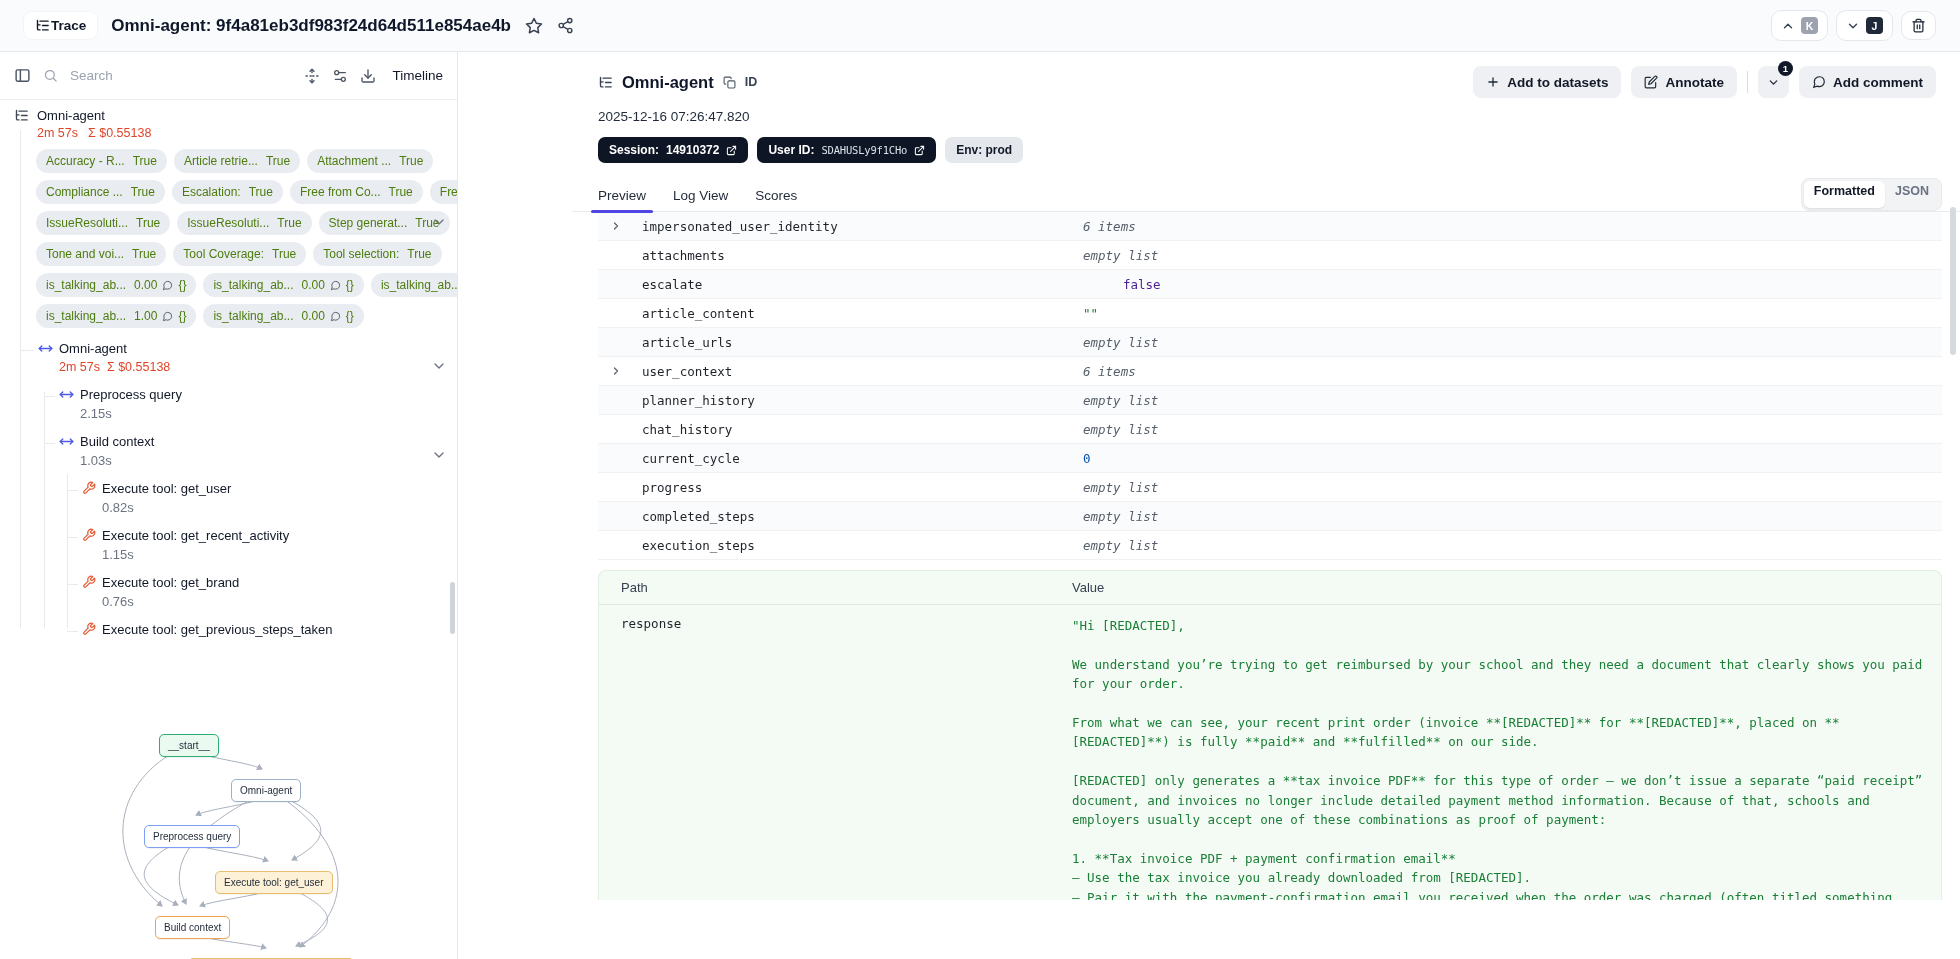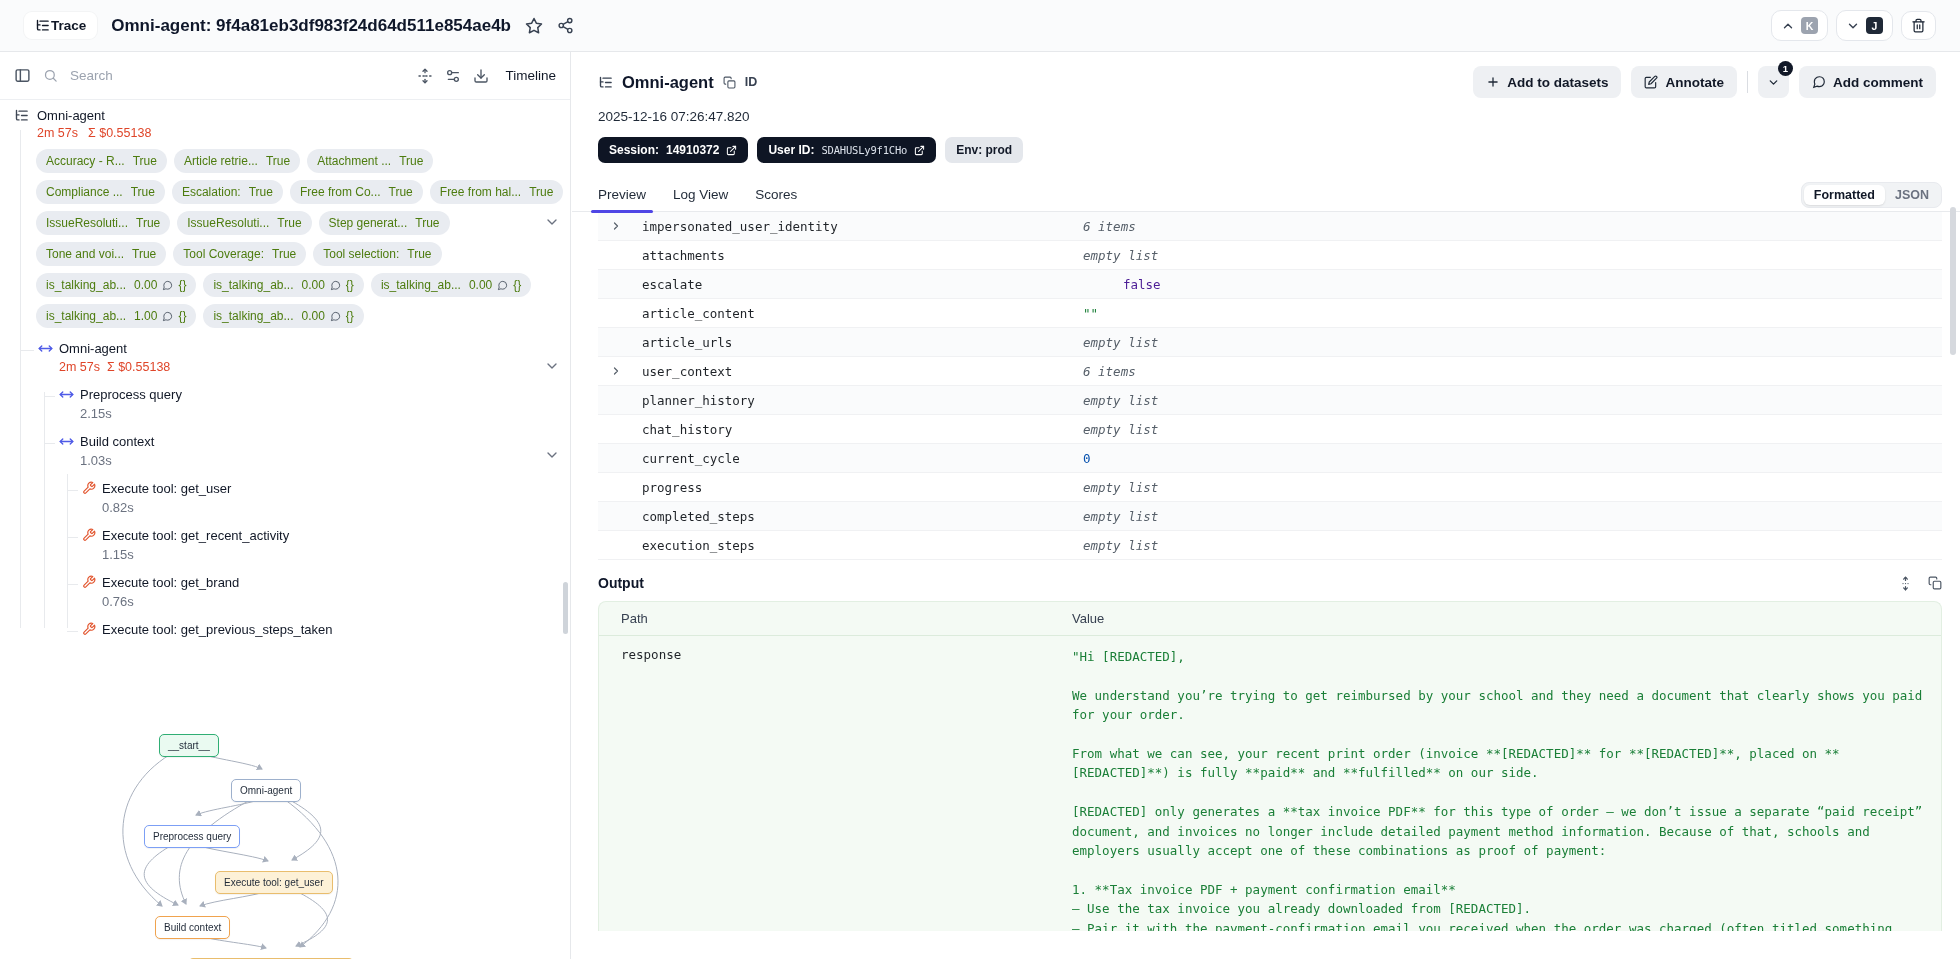--- a/index.html
+++ b/index.html
@@ -15,21 +15,21 @@
   .tb-title { font-size:17px; font-weight:700; color:#0f172a; white-space:nowrap; }
   .tb-icon { color:#374151; cursor:pointer; }
   .tb-right { margin-left:auto; display:flex; gap:8px; align-items:center; }
   .nav-btn { display:flex; align-items:center; gap:6px; background:#fff; border:1px solid #e4e7ec;
     border-radius:10px; padding:6px 9px; color:#374151; }
   .kbd { width:17px; height:17px; border-radius:4px; font-size:10.5px; font-weight:700; color:#fff;
     display:flex; align-items:center; justify-content:center; }
   .kbd.gray { background:#9ca3af; } .kbd.dark { background:#1f2937; }
 
   
-  .sidebar { position:absolute; top:52px; left:0; width:571px; bottom:0; background:#fff;
+  .sidebar { position:absolute; top:52px; left:0; width:458px; bottom:0; background:#fff;
     border-right:1px solid #e6e8eb; }
   .sb-header { height:48px; border-bottom:1px solid #edeff2; display:flex; align-items:center;
     padding:0 14px; gap:12px; }
   .sb-header input { border:none; outline:none; flex:1; font-size:13.5px; font-family:inherit;
     color:#111827; background:transparent; }
   .sb-header input::placeholder { color:#9ca3af; }
   .sb-hicon { color:#4b5563; cursor:pointer; }
   .sb-timeline { font-size:13.5px; font-weight:500; color:#111827; cursor:pointer; margin-left:4px; }
 
   .tree { position:absolute; top:48px; left:0; right:0; height:537px; overflow:hidden;
@@ -85,21 +85,21 @@
     justify-content:center; padding:0 4px; }
   .m-timestamp { margin:11px 0 0 26px; font-size:13.5px; color:#1f2937; }
   .m-badges { margin:13px 0 0 26px; display:flex; gap:9px; align-items:center; }
   .dark-badge { display:flex; align-items:center; gap:7px; background:#0e1524; color:#fff; border-radius:7px;
     height:26px; padding:0 11px; font-size:12px; font-weight:700; cursor:pointer; }
   .dark-badge .mono-val { font-family:"DejaVu Sans Mono", monospace; font-size:10.5px; font-weight:400;
     color:#dde3ec; letter-spacing:-.2px; }
   .env-badge { background:#e4e7ec; border-radius:7px; height:26px; padding:0 11px; font-size:12px;
     font-weight:700; color:#111827; display:flex; align-items:center; }
 
-  .tabs-row { margin-top:15px; padding:0 18px 0 26px; display:flex; align-items:center;
+  .tabs-row { margin-top:15px; padding:0 18px 0 26px; display:flex; 
     border-bottom:1px solid #e8eaed; height:34px; }
   .tab { font-size:13.5px; color:#1f2937; margin-right:27px; height:34px; display:flex; align-items:center;
     position:relative; cursor:pointer; }
   .tab.active { font-weight:500; }
   .tab.active::after { content:""; position:absolute; left:-7px; right:-7px; bottom:-1px; height:3px;
     background:#4f46e5; border-radius:2px; }
   .fmt-toggle { margin-left:auto; background:#f1f3f5; border:1px solid #e8eaee; border-radius:8px;
     padding:2px; display:flex; font-size:12.5px; font-weight:600; }
   .seg { padding:3px 10px; border-radius:6px; color:#6b7280; cursor:pointer; }
   .seg.active { background:#fff; color:#111827; box-shadow:0 1px 2px rgba(0,0,0,.1); }
@@ -667,42 +667,20 @@
         <span class="v-meta">empty list</span>
     </div>
     <div class="prow">
       <span class="chev"></span>
         <span class="k">execution_steps</span>
         <span class="v-meta">empty list</span>
     </div>
   </div>
   <div class="m-scroll"></div>
 
-  <div class="out-head">
-    <span class="out-title">Output</span>
-    <span class="out-icons">
-      <span>
-          <svg class="ic" width="15" height="15" viewBox="0 0 24 24" fill="none" stroke="currentColor" stroke-width="2" stroke-linecap="round" stroke-linejoin="round">
-            <path d="M12 22v-5"></path>
-            <path d="M12 7V2"></path>
-            <path d="m15 19-3 3-3-3"></path>
-            <path d="m15 5-3-3-3 3"></path>
-            <path d="M8 12h0"></path>
-            <path d="M12 12h0"></path>
-            <path d="M16 12h0"></path>
-          </svg>
-        </span>
-      <span>
-          <svg class="ic" width="14" height="14" viewBox="0 0 24 24" fill="none" stroke="currentColor" stroke-width="2" stroke-linecap="round" stroke-linejoin="round">
-            <rect x="9" y="9" width="13" height="13" rx="2"></rect>
-            <path d="M5 15H4a2 2 0 0 1-2-2V4a2 2 0 0 1 2-2h9a2 2 0 0 1 2 2v1"></path>
-          </svg>
-        </span>
-    </span>
-  </div>
 
   <div class="otable">
     <div class="ot-header">
       <span class="ot-ph">Path</span>
       <span>Value</span>
     </div>
     <div class="ot-row">
       <span class="ot-key">response</span>
       <span class="ot-val">"Hi [REDACTED],
 

